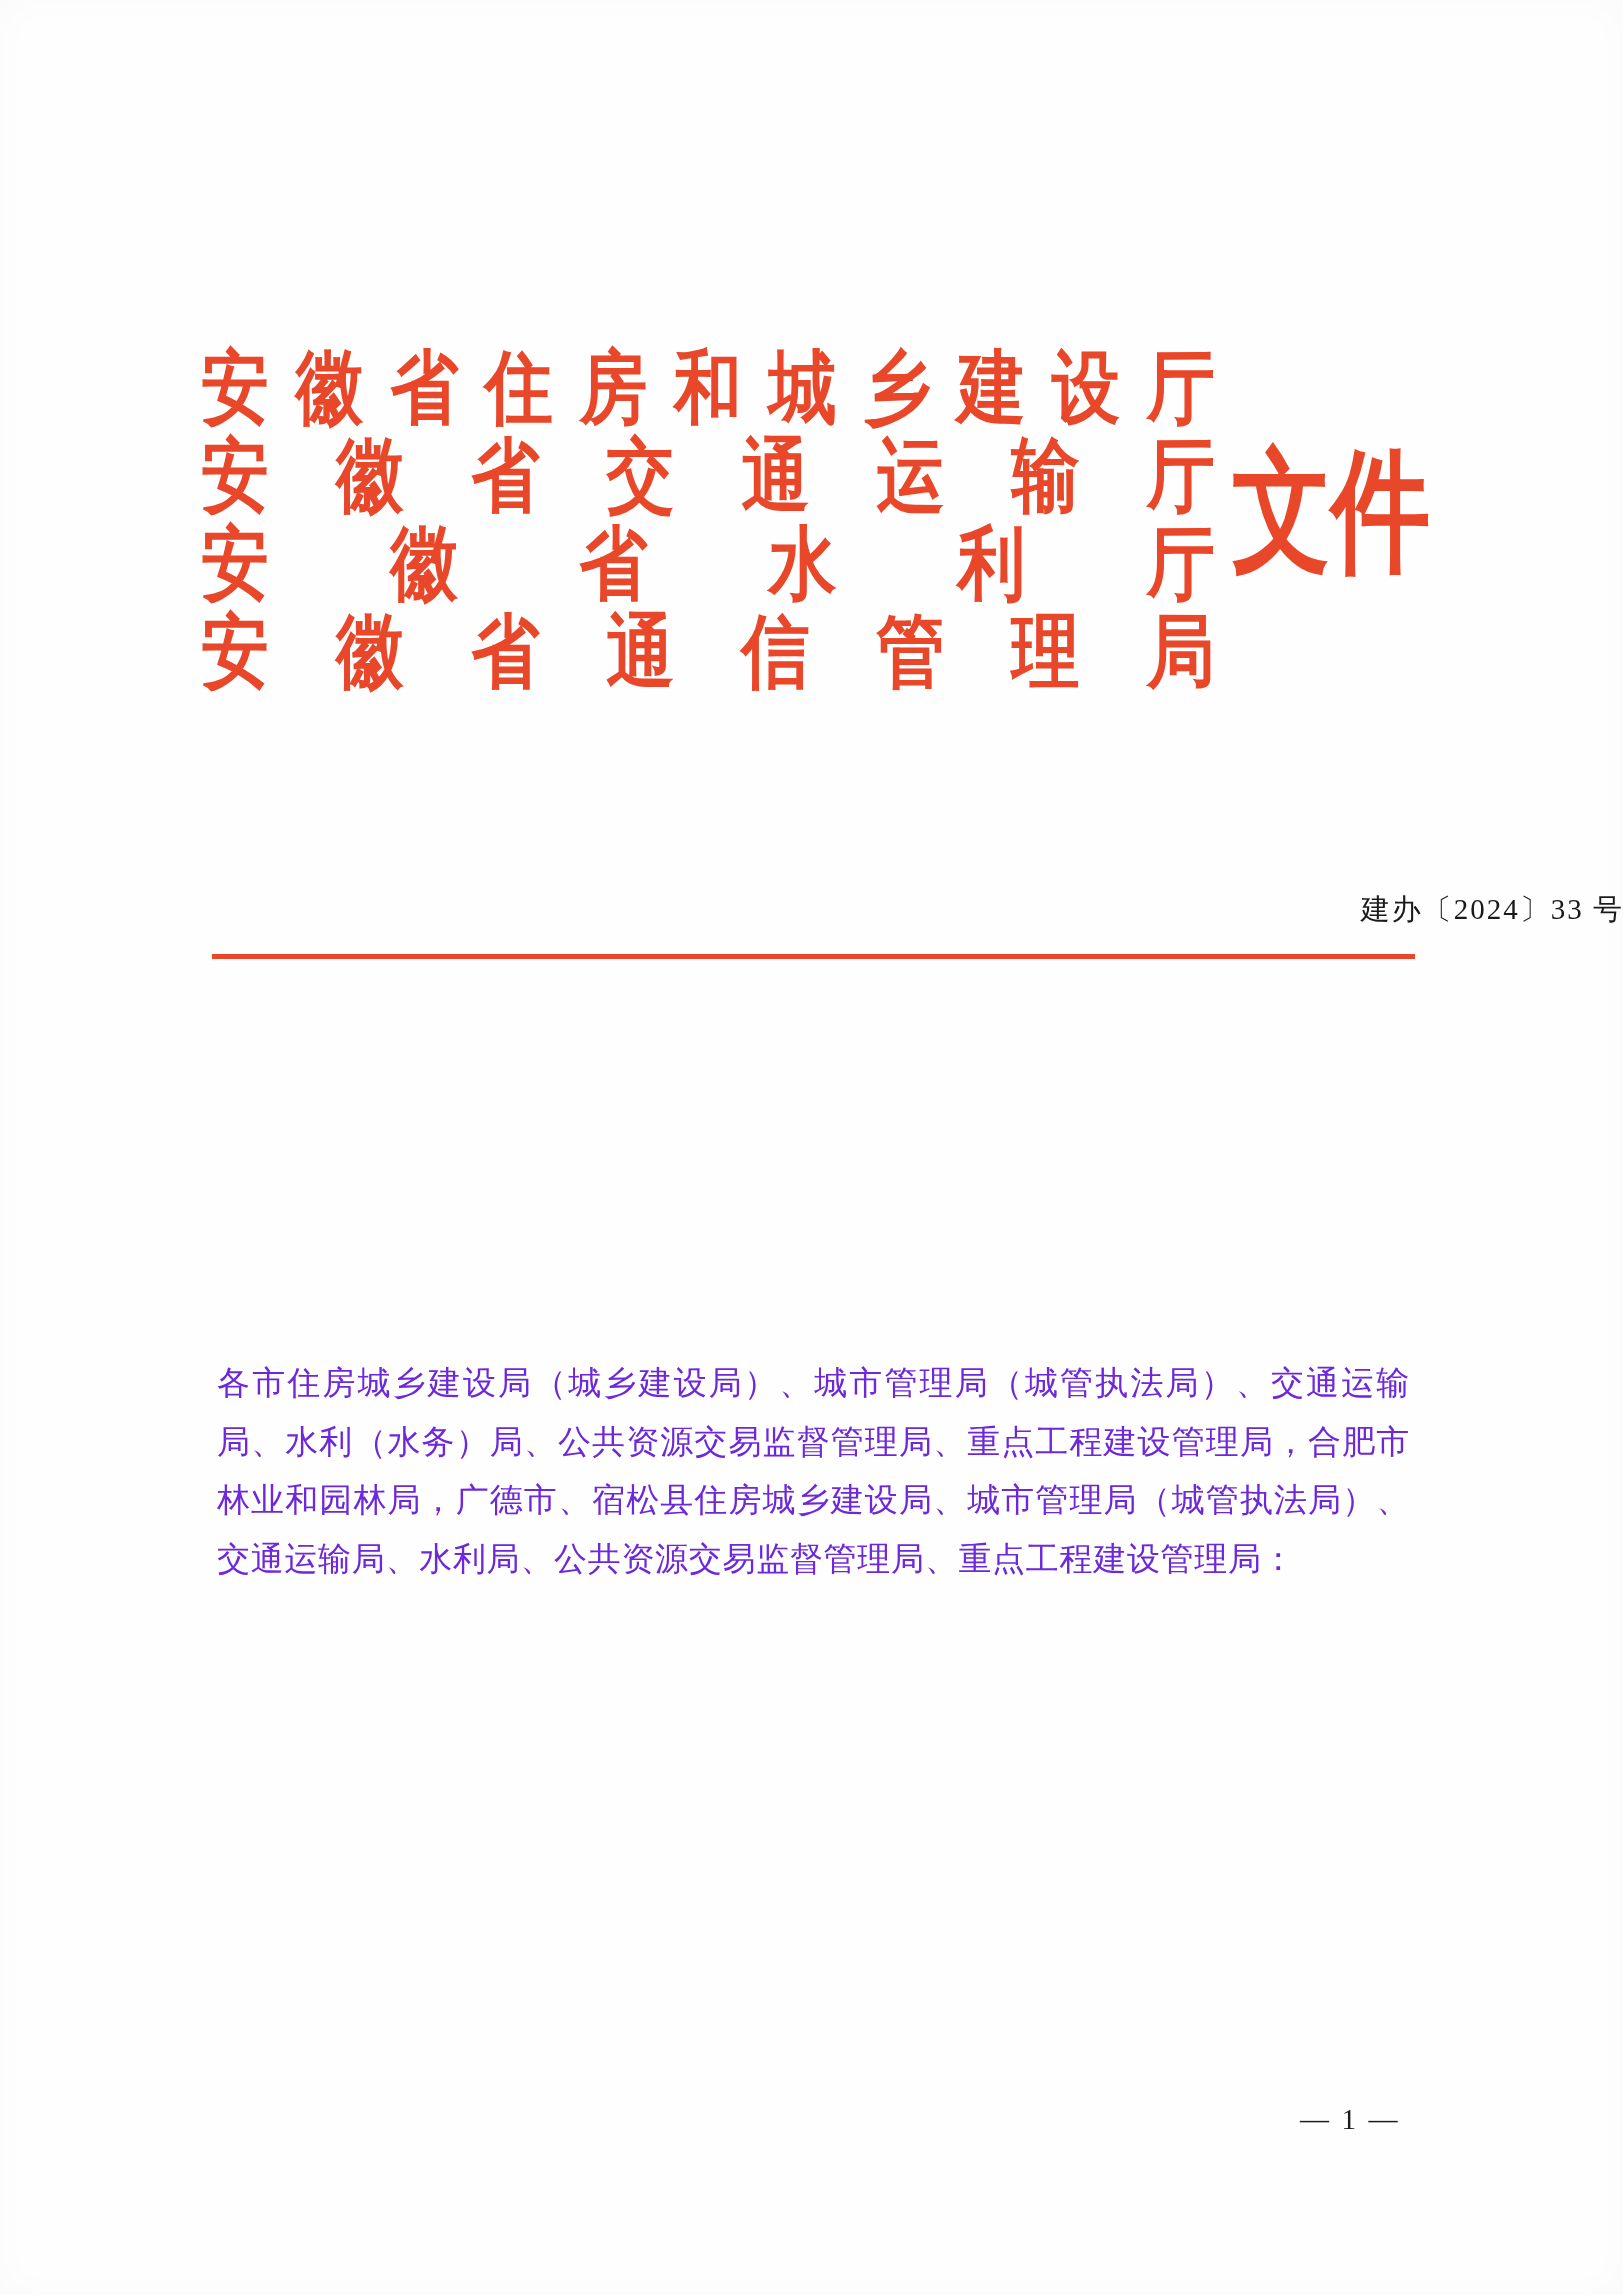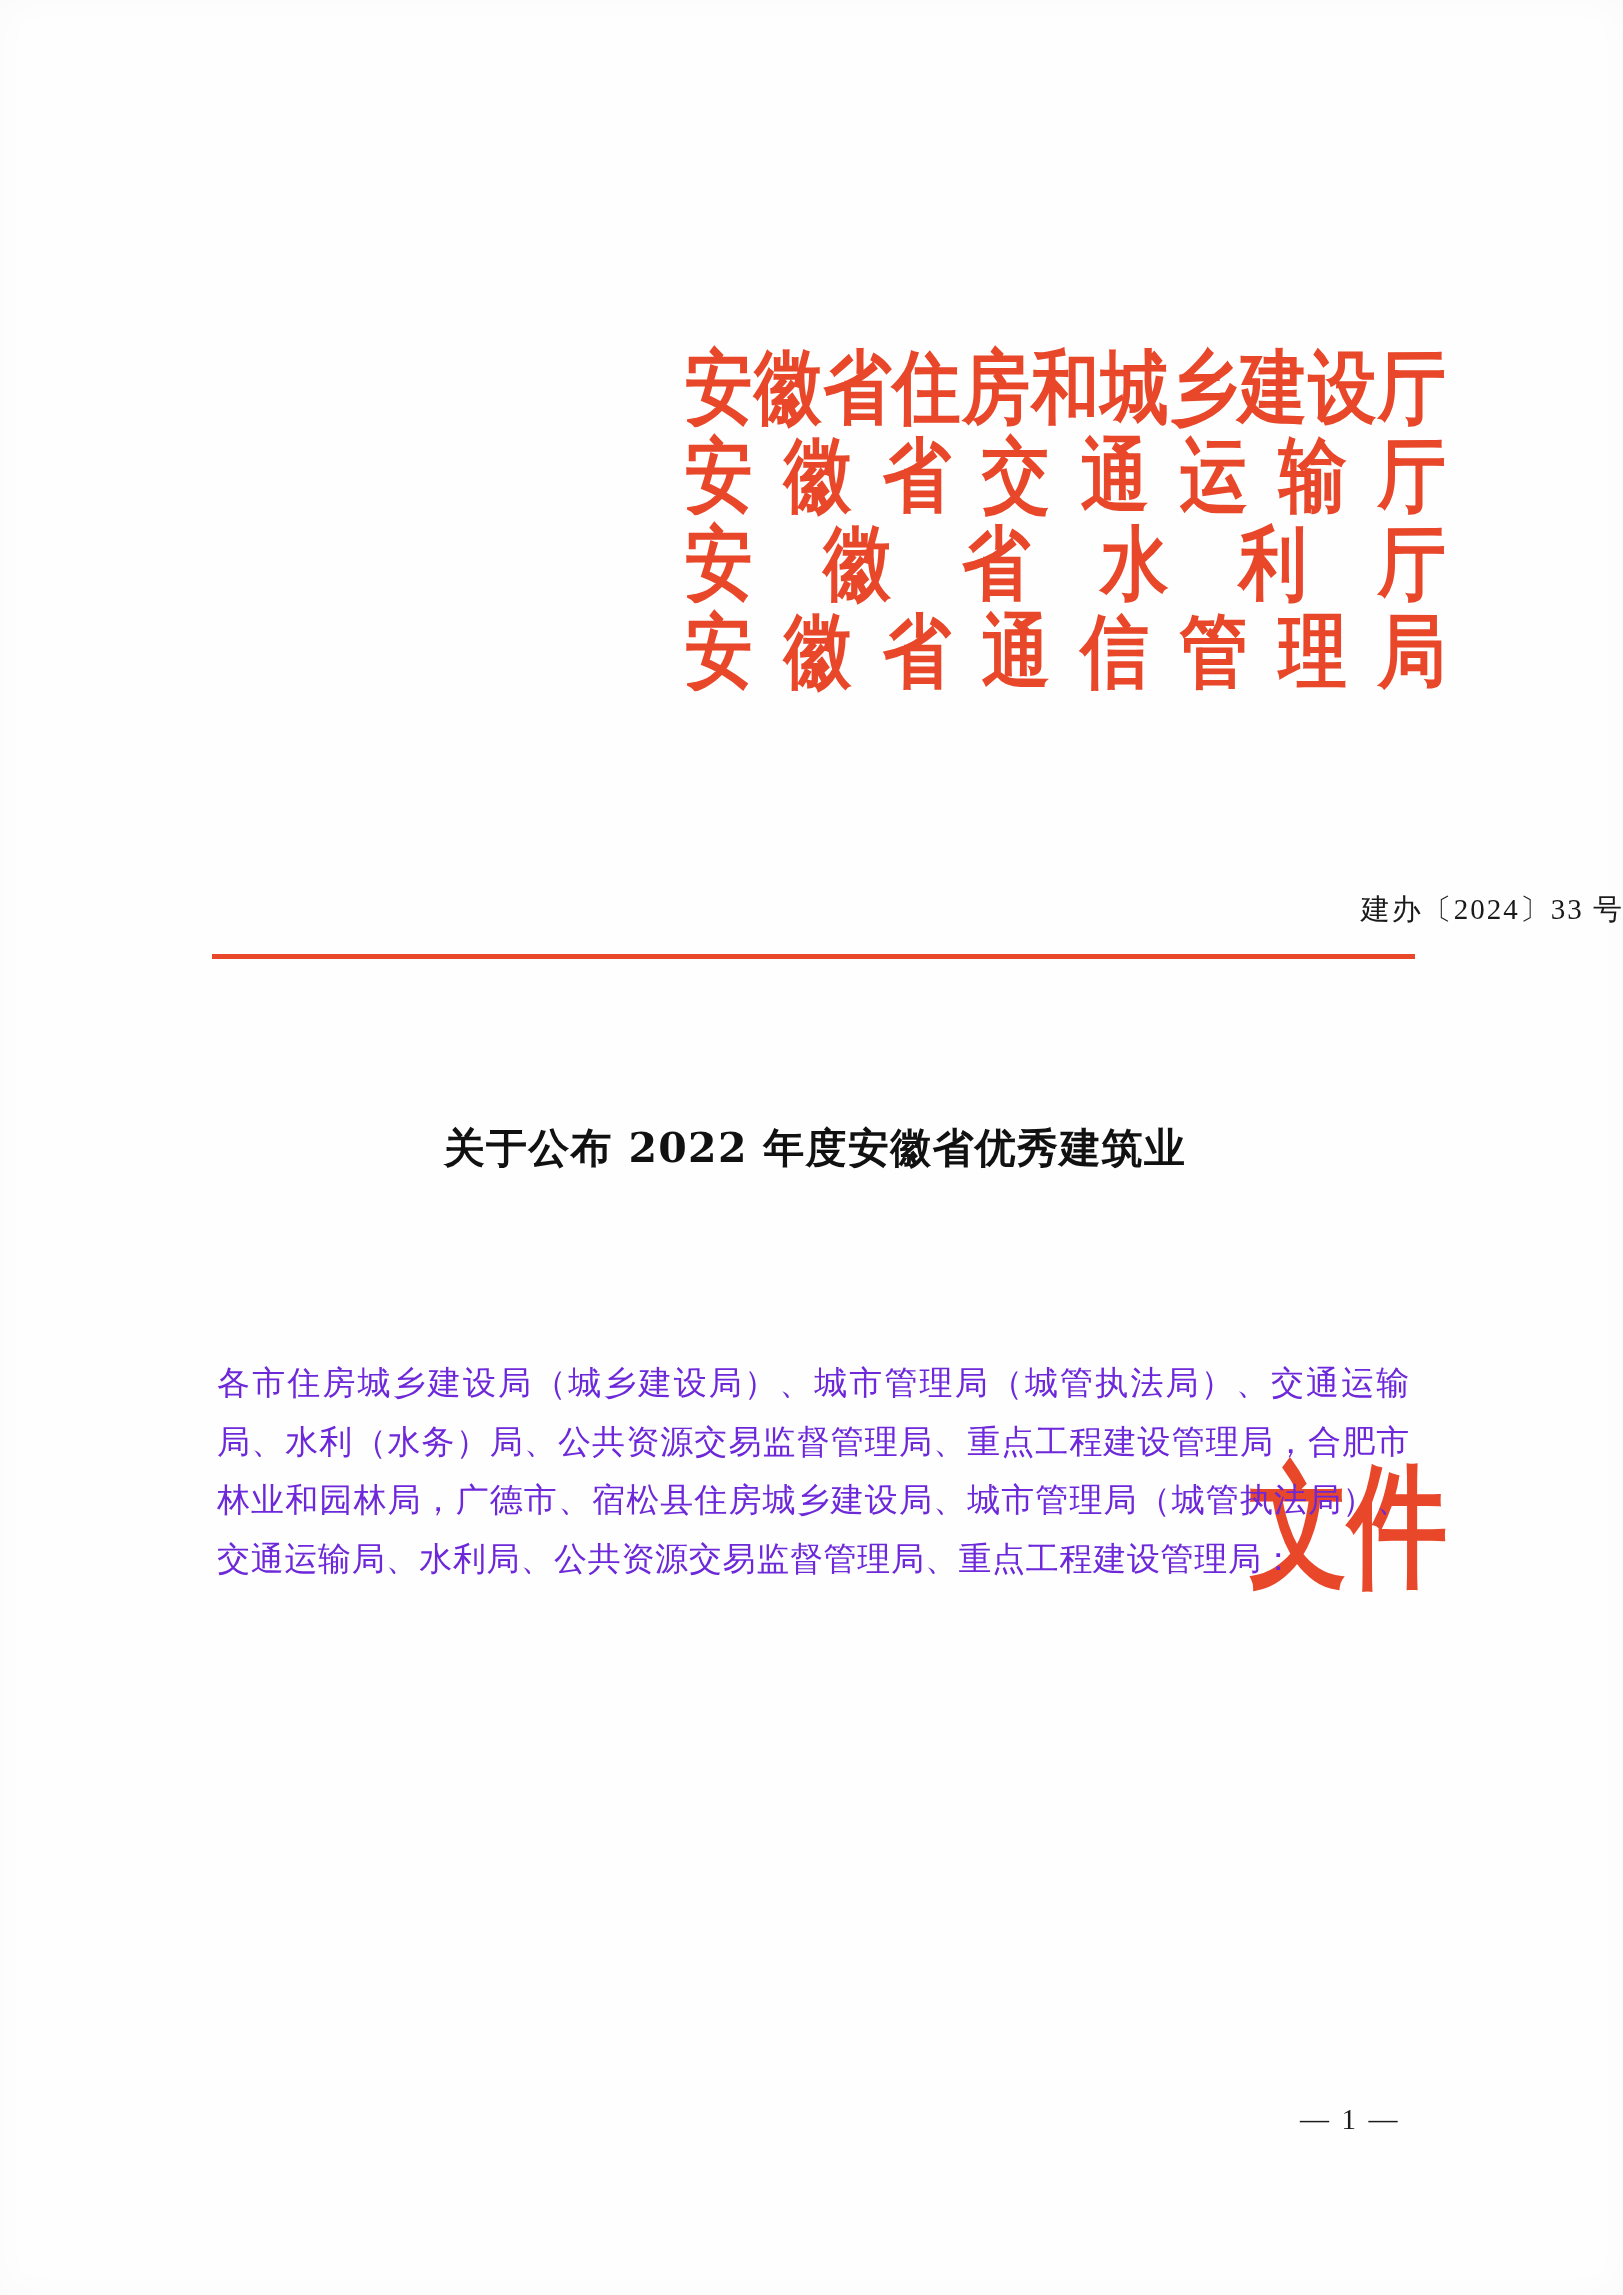--- a/index.html
+++ b/index.html
@@ -14,26 +14,26 @@
     position: relative;
     width: 1624px;
     height: 2295px;
     background: #fefefe;
     overflow: hidden;
     box-sizing: border-box;
   }
   
   .letterhead {
     position: absolute;
-    left: 212px;
+    left: 201px;
     top: 342px;
     width: 1235px;
     display: flex;
-    flex-direction: column;
-    align-items: flex-end;
+    flex-direction: row;
+    align-items: flex-start;
   }
   .agency-stack {
     flex: 0 0 1015px;
     display: flex;
     flex-direction: column;
     justify-content: flex-start;
   }
   .agency-line {
     color: #e8472a;
     font-family: "DejaVu Serif", "Liberation Serif", serif;
@@ -146,21 +146,20 @@
       <div class="agency-line l3">安徽省水利厅</div>
       <div class="agency-line l4">安徽省通信管理局</div>
     </div>
     <div class="doc-word">文件</div>
   </div>
 
   <div class="doc-number">建办〔2024〕33 号</div>
   <div class="red-rule"></div>
 
   <div class="doc-title">
-    <div>关于公布 2022 年度安徽省优秀建筑业</div>
   </div>
 
   <div class="body-text">
     <p class="para">各市住房城乡建设局（城乡建设局）、城市管理局（城管执法局）、交通运输局、水利（水务）局、公共资源交易监督管理局、重点工程建设管理局，合肥市林业和园林局，广德市、宿松县住房城乡建设局、城市管理局（城管执法局）、交通运输局、水利局、公共资源交易监督管理局、重点工程建设管理局：</p>
   </div>
 
   <div class="page-number">— 1 —</div>
 
   <div class="scan-edge"></div>
 </div>

